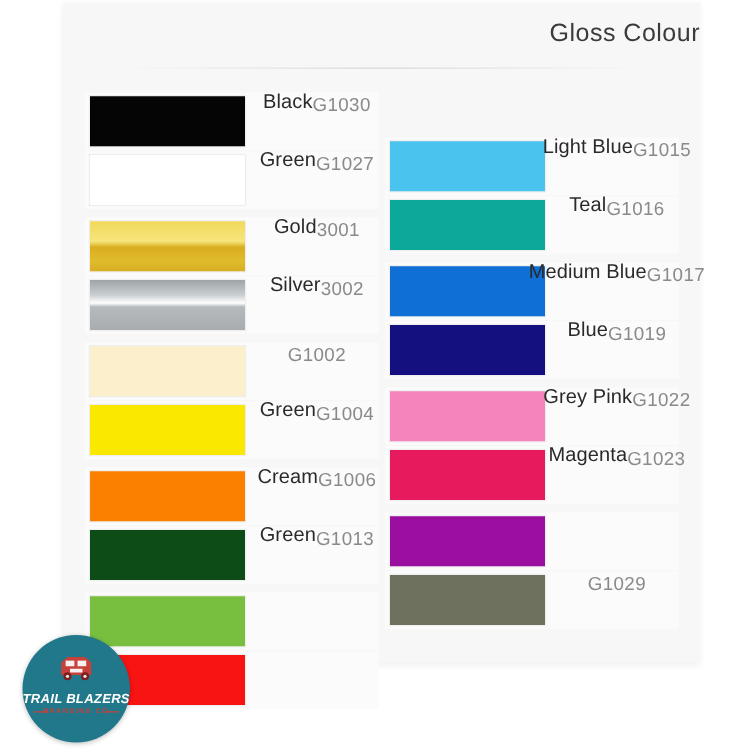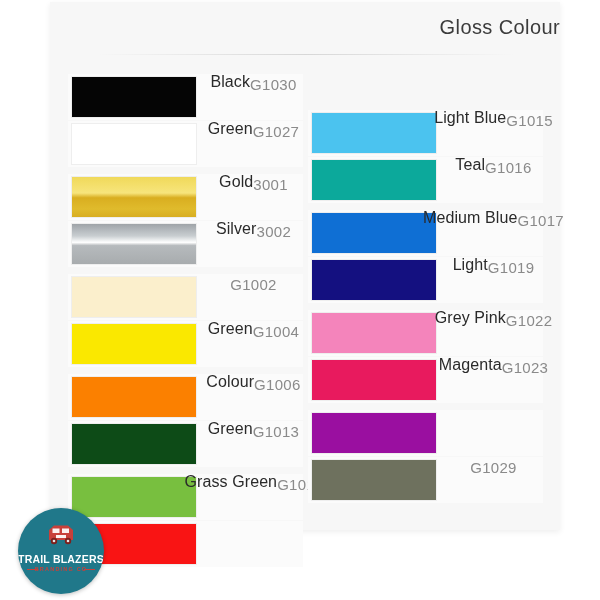--- a/index.html
+++ b/index.html
@@ -119,20 +119,21 @@
     position: absolute;
     left: 0;
     top: 45px;
     width: 100%;
     text-align: center;
     color: #ffffff;
     font-size: 10.5px;
     font-weight: bold;
     letter-spacing: 0.2px;
     font-family: "Liberation Sans", sans-serif;
+    font-style: italic;
   }
   #logo-subtext {
     position: absolute;
     left: 0;
     top: 58px;
     width: 100%;
     text-align: center;
     color: #c8403a;
     font-size: 5.5px;
     font-weight: bold;
@@ -194,37 +195,33 @@
       <div class="swatch-row spaced">
         <div class="swatch-chip" style="background: rgb(250, 232, 0);"></div>
         <div class="swatch-text">
           <div class="swatch-name">Green</div>
           <div class="swatch-code">G1004</div>
         </div>
       </div>
       <div class="swatch-row">
         <div class="swatch-chip" style="background: rgb(251, 128, 0);"></div>
         <div class="swatch-text">
-          <div class="swatch-name">Colour</div>
+          <div class="swatch-name">Cream</div>
           <div class="swatch-code">G1006</div>
         </div>
       </div>
       <div class="swatch-row spaced">
         <div class="swatch-chip" style="background: rgb(13, 75, 23);"></div>
         <div class="swatch-text">
           <div class="swatch-name">Green</div>
           <div class="swatch-code">G1013</div>
         </div>
       </div>
       <div class="swatch-row">
         <div class="swatch-chip" style="background: rgb(120, 191, 63);"></div>
-        <div class="swatch-text">
-          <div class="swatch-name">Grass Green</div>
-          <div class="swatch-code">G1011</div>
-        </div>
       </div>
       <div class="swatch-row spaced">
         <div class="swatch-chip" style="background: rgb(249, 20, 20);"></div>
       </div>
     </div>
   <div class="swatch-column" id="column-right">
       <div class="swatch-row">
         <div class="swatch-chip" style="background: rgb(75, 195, 239);"></div>
         <div class="swatch-text">
           <div class="swatch-name">Light Blue</div>
@@ -241,21 +238,21 @@
       <div class="swatch-row">
         <div class="swatch-chip" style="background: rgb(15, 111, 212);"></div>
         <div class="swatch-text">
           <div class="swatch-name">Medium Blue</div>
           <div class="swatch-code">G1017</div>
         </div>
       </div>
       <div class="swatch-row spaced">
         <div class="swatch-chip" style="background: rgb(20, 16, 128);"></div>
         <div class="swatch-text">
-          <div class="swatch-name">Light</div>
+          <div class="swatch-name">Blue</div>
           <div class="swatch-code">G1019</div>
         </div>
       </div>
       <div class="swatch-row">
         <div class="swatch-chip" style="background: rgb(244, 132, 187);"></div>
         <div class="swatch-text">
           <div class="swatch-name">Grey Pink</div>
           <div class="swatch-code">G1022</div>
         </div>
       </div>

